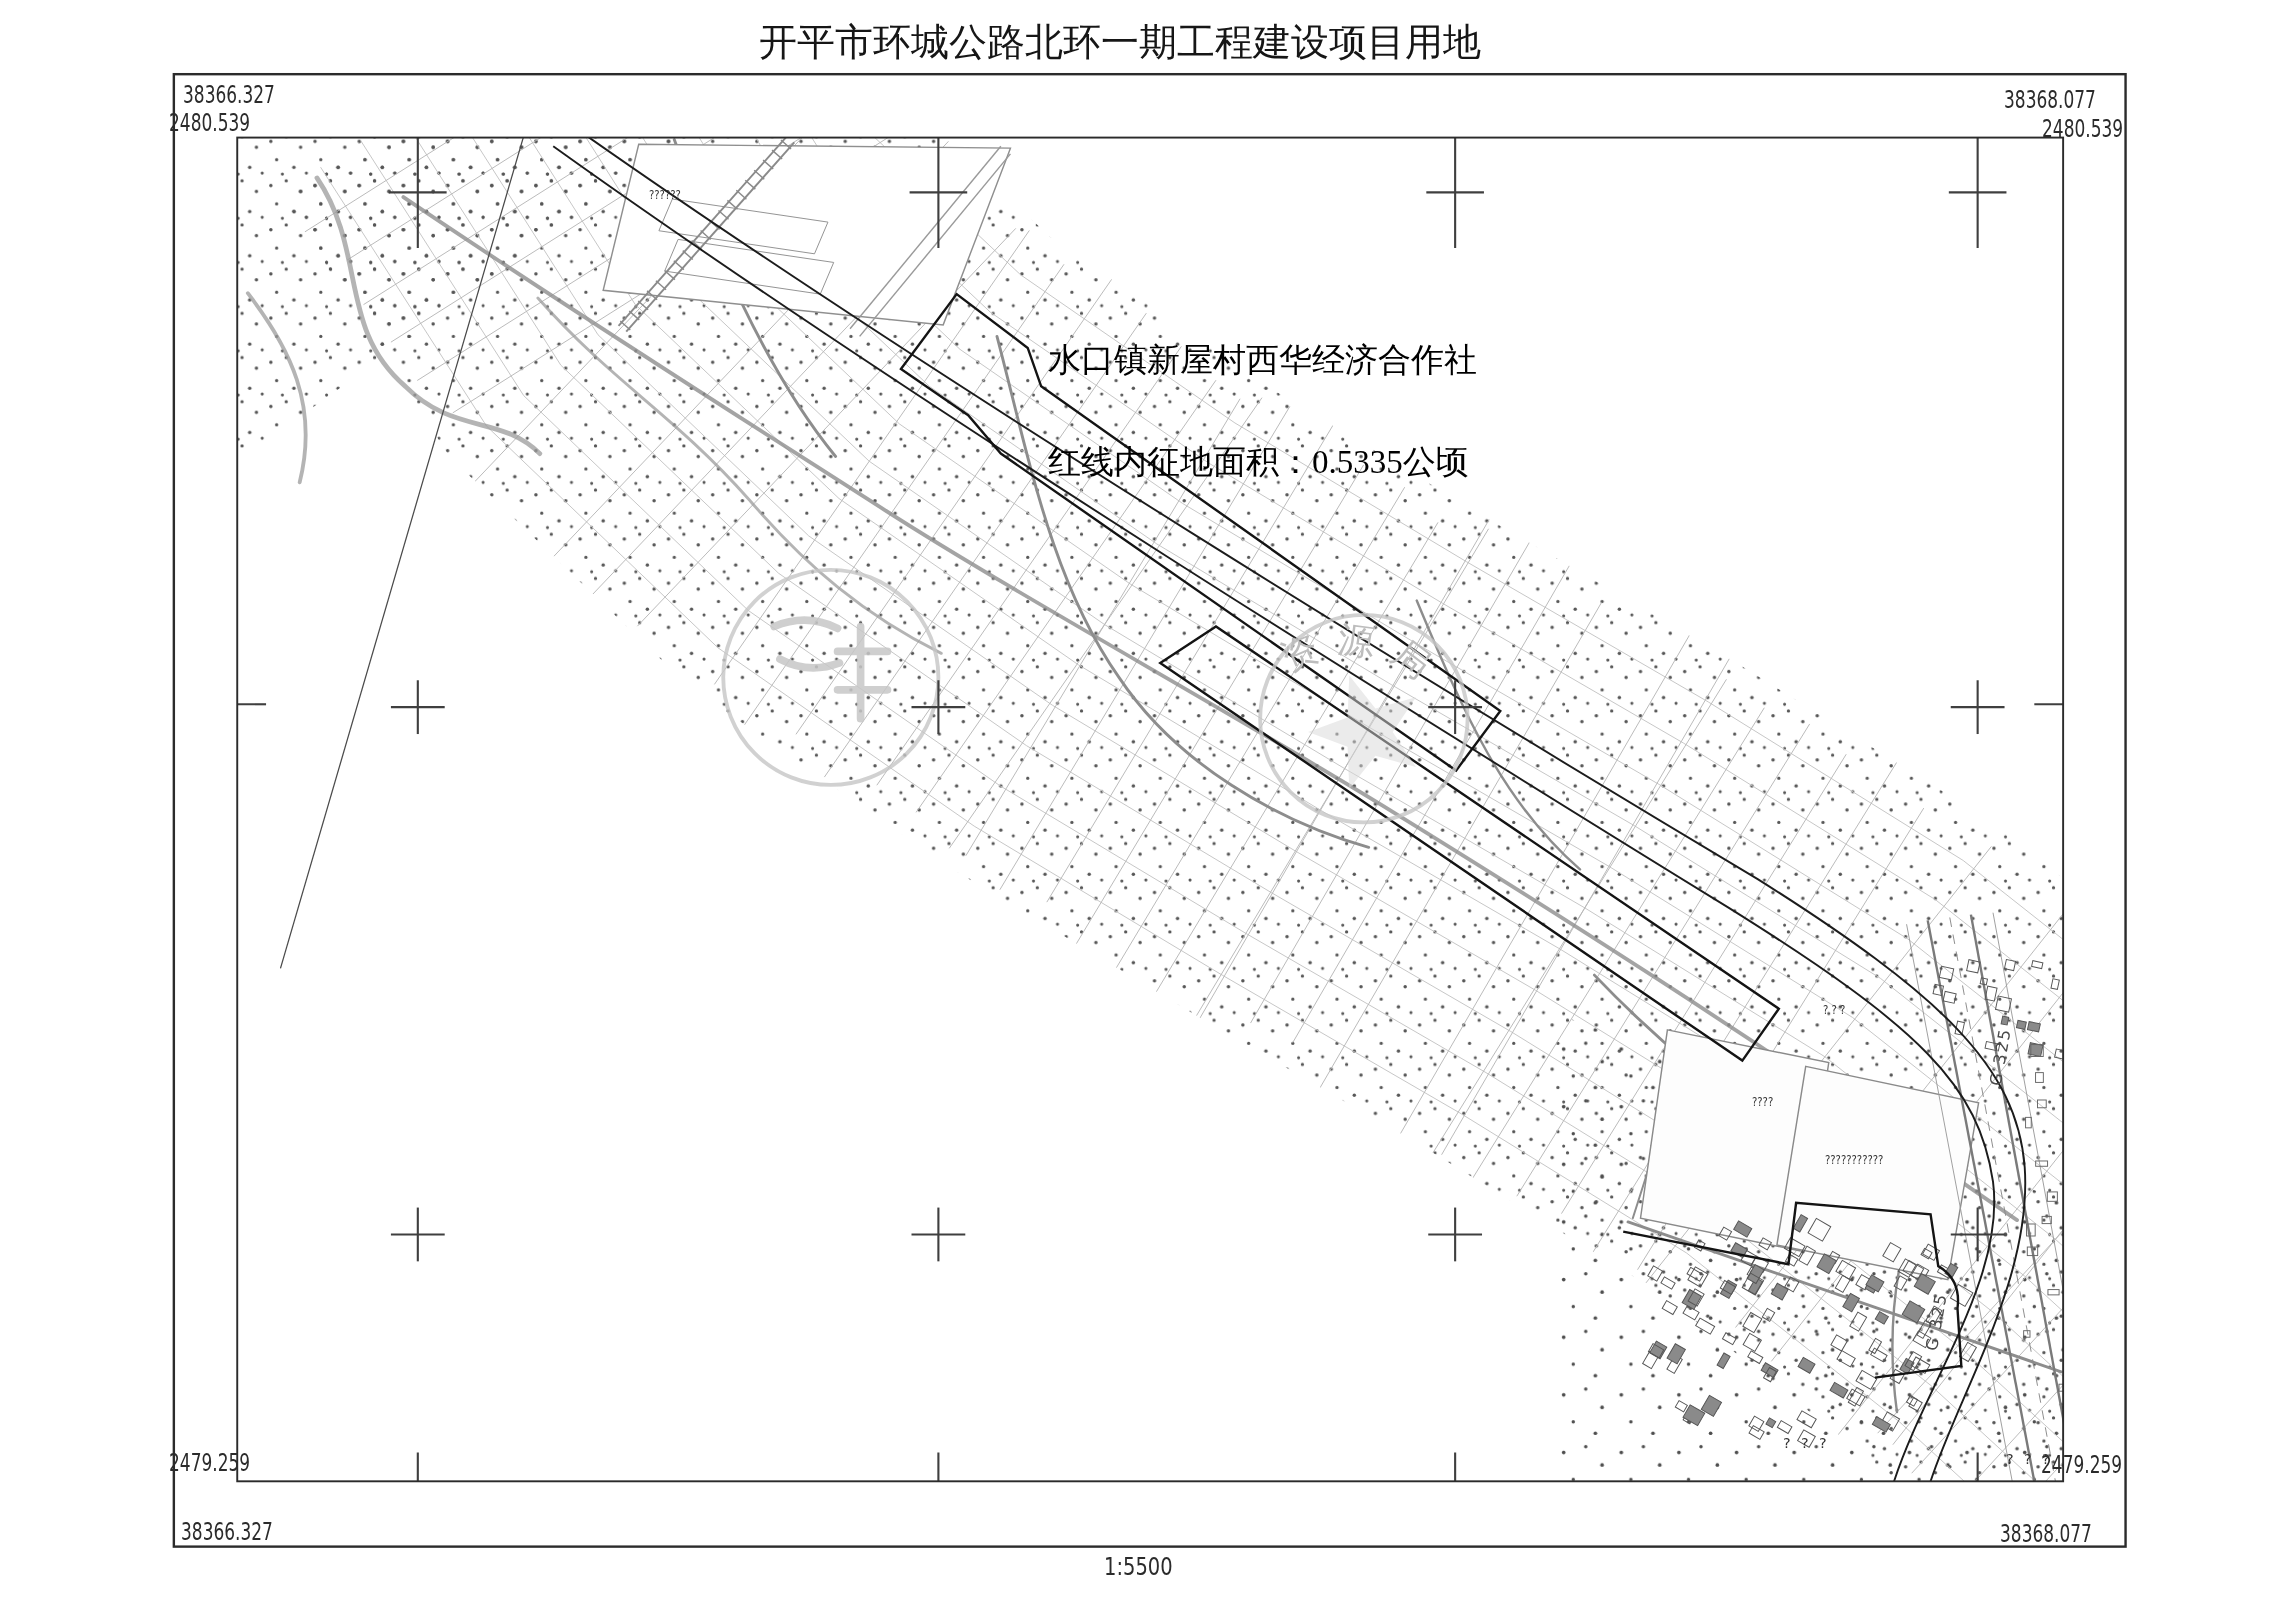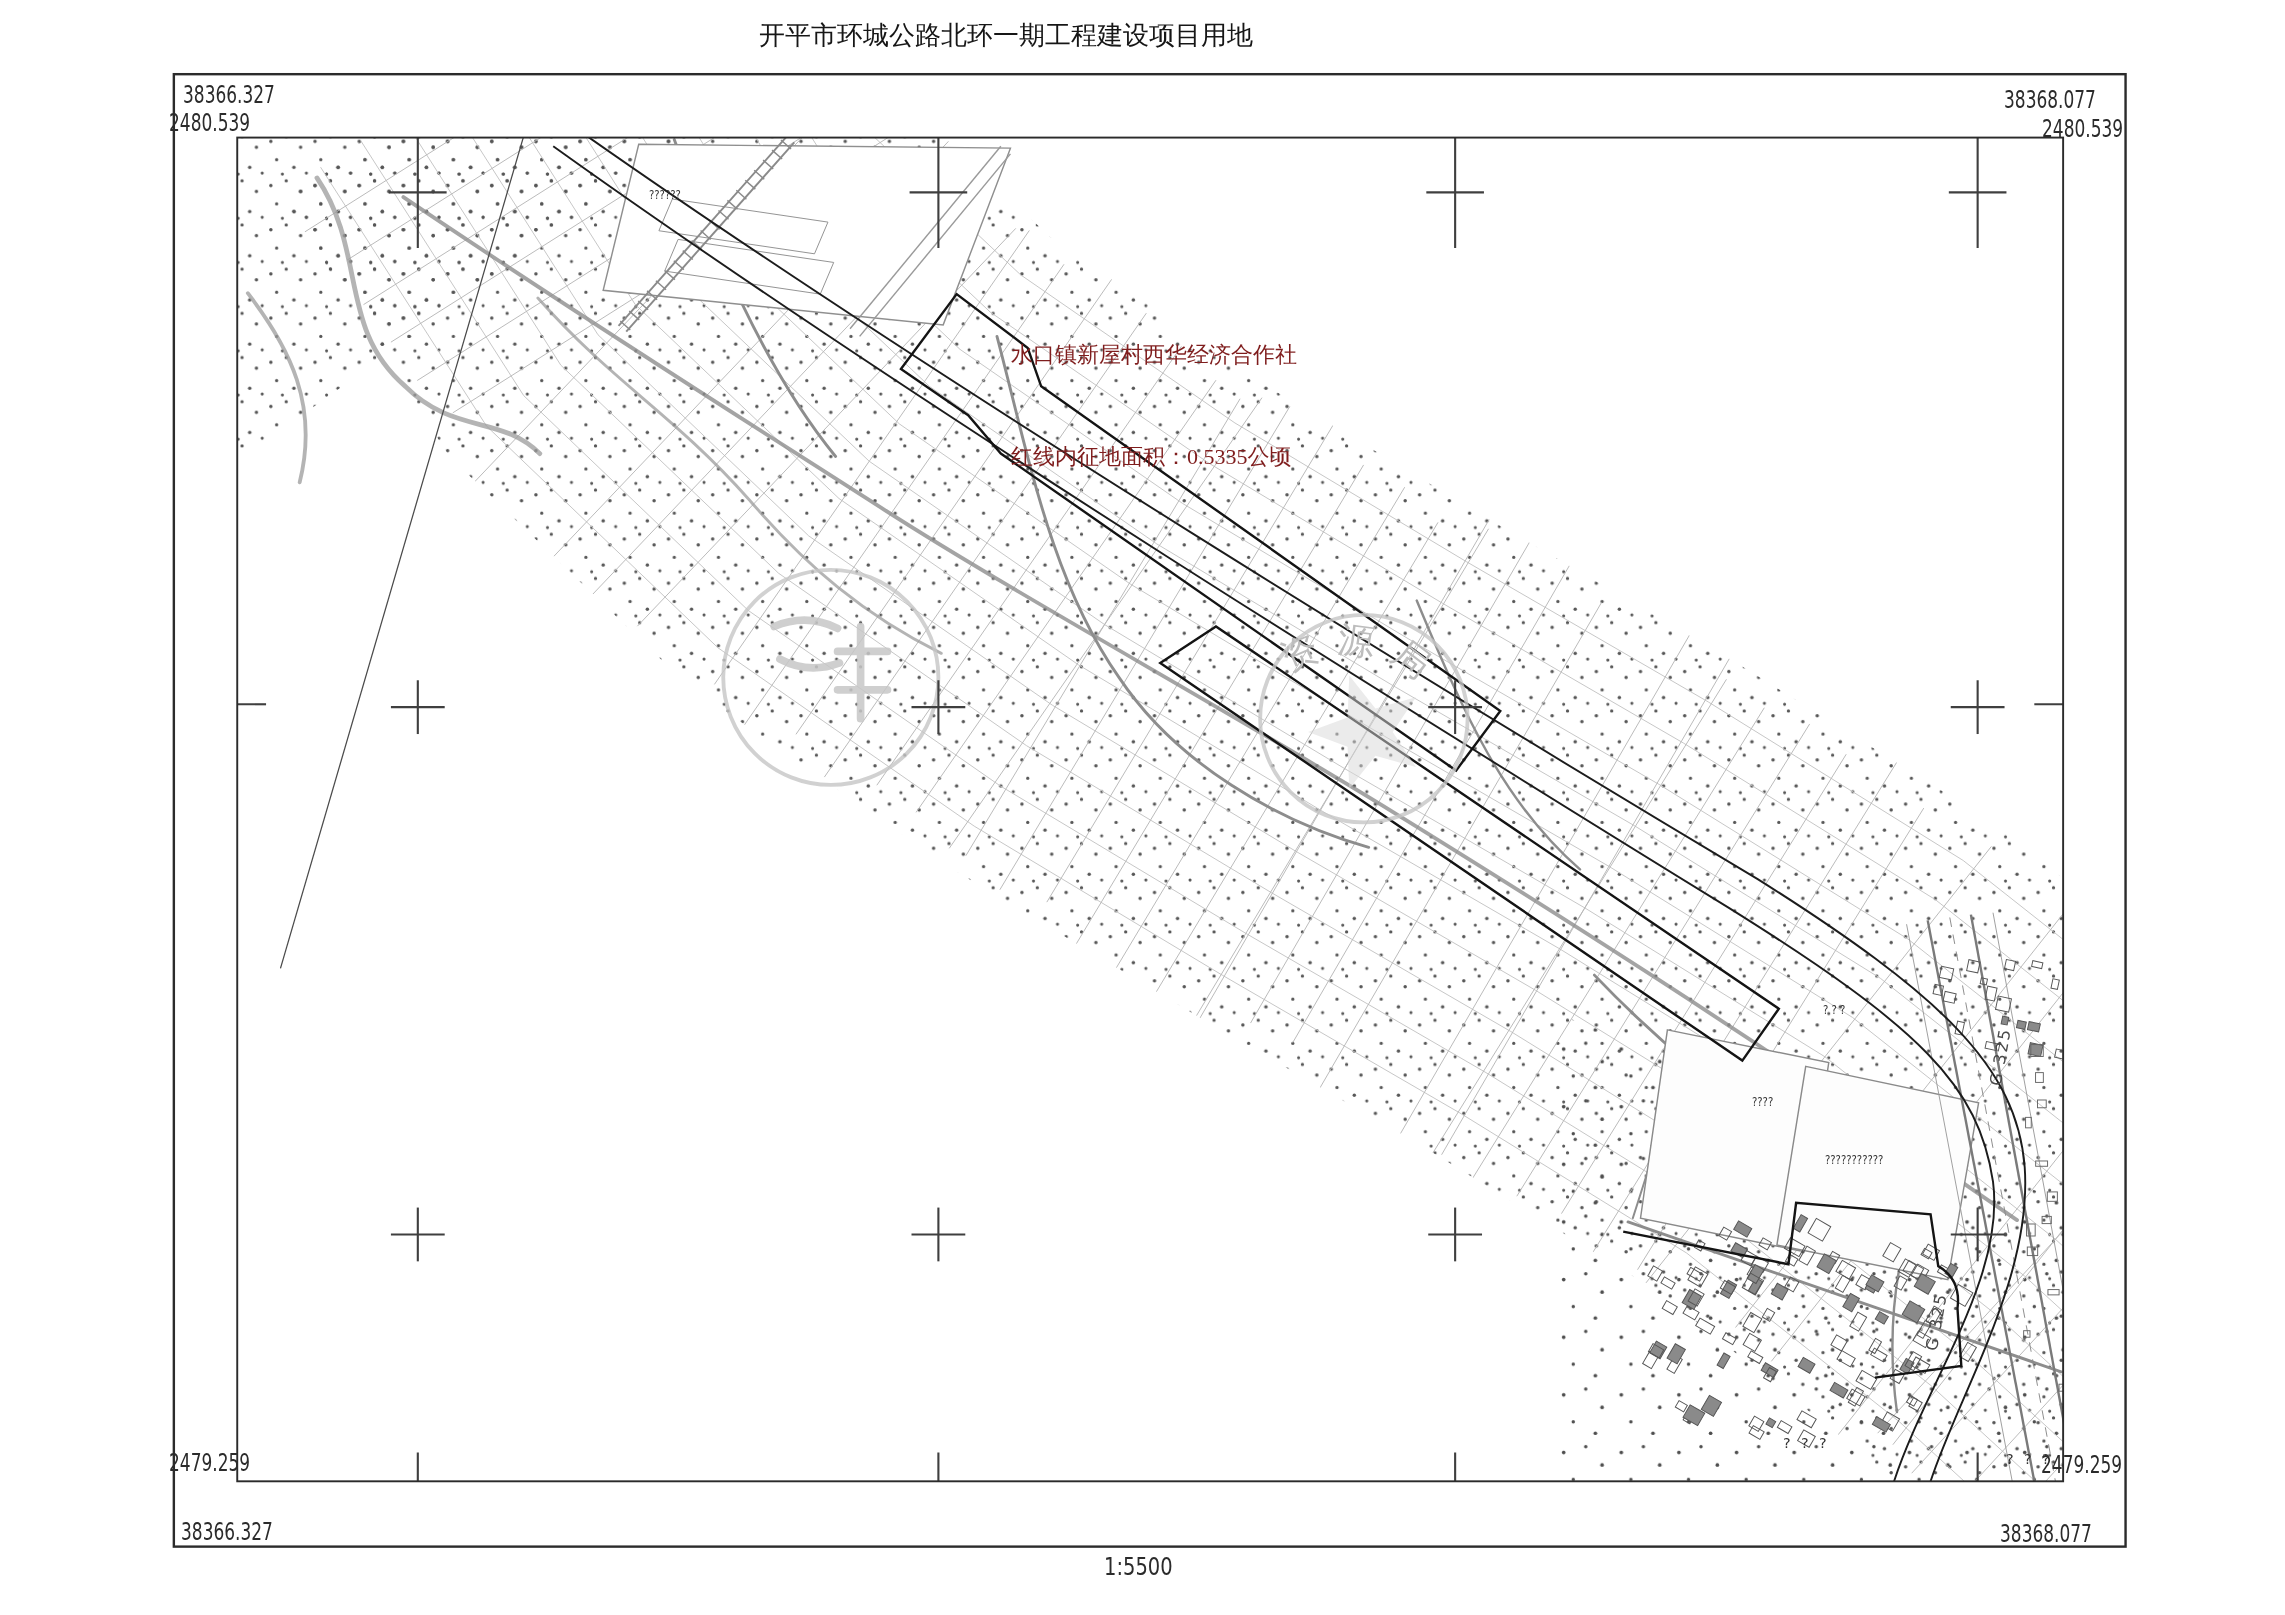--- a/index.html
+++ b/index.html
@@ -1,22 +1,22 @@
 <!DOCTYPE html>
 <html><head>
 <meta charset="utf-8">
 <style>
   html,body{margin:0;padding:0;}
   body{width:2285px;height:1616px;position:relative;background:#fdfdfc;overflow:hidden;}
   .sheet{position:absolute;inset:0;background:#ffffff;}
   svg{position:absolute;left:0;top:0;}
   .lbl{position:absolute;white-space:nowrap;line-height:1.15;}
   .cjk{font-family:"Liberation Serif",serif;color:#222;}
-  .title{font-size:26px;color:#161616;letter-spacing:0;}
-  .anno{font-size:22px;color:#7f1d1d;}
+  .title{font-size:38px;color:#161616;letter-spacing:0;}
+  .anno{font-size:33px;color:#000000;margin-left:37px;}
   .coord{font-family:"DejaVu Sans",sans-serif;font-size:25px;color:#2b2b2b;
          transform:scaleX(.68);transform-origin:0 0;}
   .scale{font-family:"DejaVu Sans",sans-serif;font-size:25px;color:#2b2b2b;
          transform:scaleX(.78);transform-origin:0 0;}
   .garb{font-family:"DejaVu Sans",sans-serif;font-size:12.5px;color:#333;
         transform:scaleX(.8);transform-origin:0 0;}
   .qqq{font-family:"DejaVu Sans",sans-serif;font-size:14.4px;color:#333;letter-spacing:2.9px;}
   .hwy{font-family:"DejaVu Sans",sans-serif;font-size:16.3px;color:#4a4a4a;
        transform:rotate(-80deg);transform-origin:0 0;letter-spacing:1.9px;}
 </style>

